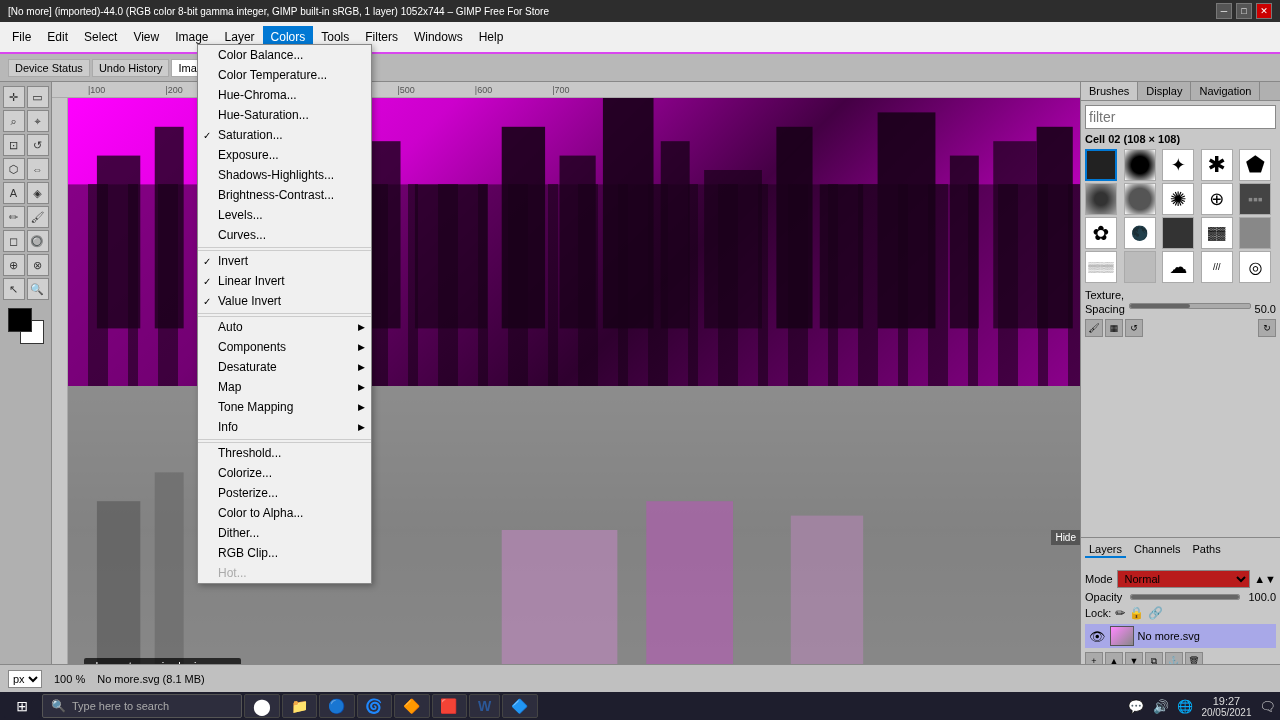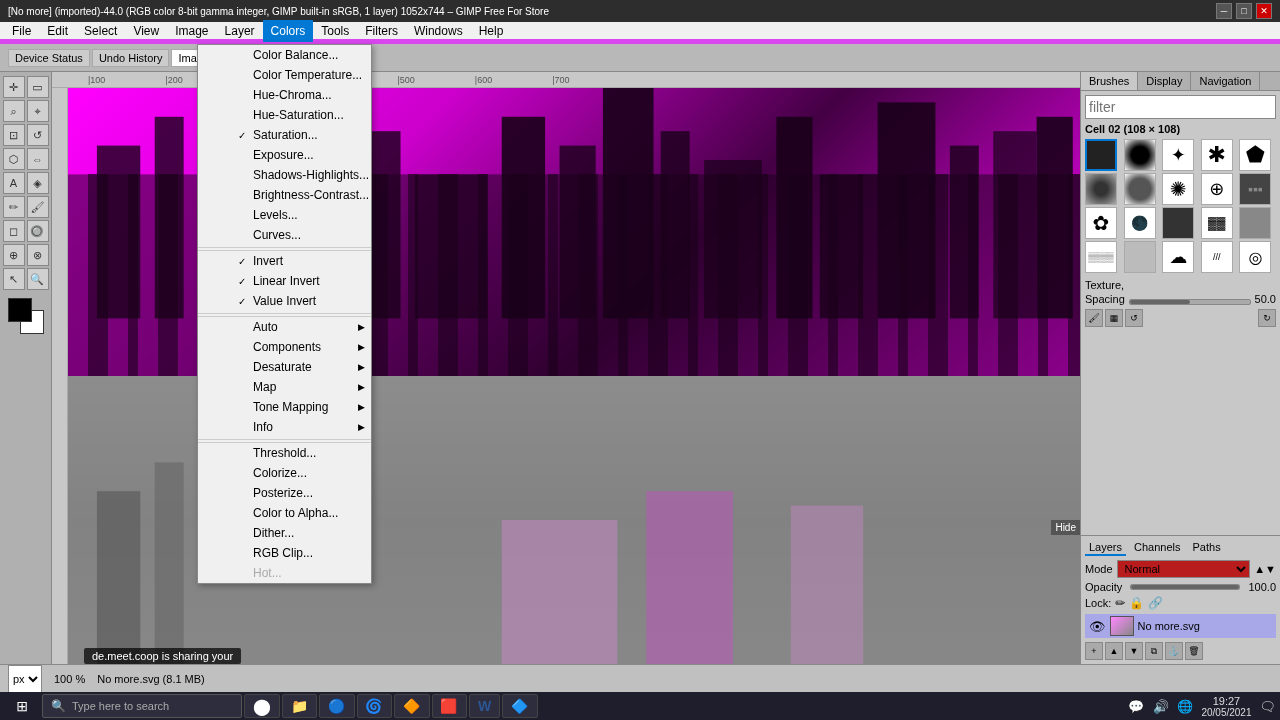--- a/index.html
+++ b/index.html
@@ -32,25 +32,25 @@
       border: 1px solid #777;
       color: #fff;
       font-size: 9px;
       display: flex; align-items: center; justify-content: center;
       cursor: pointer;
     }
 
     
     #menubar {
       background: #f0f0f0;
-      height: 22px;
+      height: 32px;
       display: flex;
       align-items: center;
       padding: 0 4px;
-      border-bottom: 5px solid #d946ef;
+      border-bottom: 2px solid #d946ef;
     }
     .menu-item {
       padding: 2px 8px;
       cursor: pointer;
       font-size: 12px;
       height: 22px;
       display: flex; align-items: center;
     }
     .menu-item.active { background: #0078d4; color: #fff; }
 
@@ -222,34 +222,34 @@
       display: flex; align-items: center; justify-content: center;
       font-size: 18px;
       overflow: hidden;
     }
     .brush-cell.selected { border: 2px solid #0078d4; }
     #texture-label {
       font-size: 11px;
       margin: 4px 0 2px 0;
     }
     #spacing-row {
-      display: flex; align-items: flex-end; gap: 4px;
+      display: flex; align-items: flex-start; gap: 4px;
       font-size: 11px; margin-bottom: 4px;
     }
     #spacing-val { font-size: 11px; }
 
     
     #layers-panel {
       border-top: 1px solid #888;
       background: #c8c8c8;
       padding: 4px;
       font-size: 11px;
     }
     #layers-tabs {
-      display: flex; gap: 4px; margin-bottom: 4px;
+      display: flex; gap: 4px; margin-bottom: 12px;
     }
     .layer-tab {
       font-size: 11px;
       cursor: pointer;
       padding: 1px 4px;
       border-bottom: 2px solid transparent;
     }
     .layer-tab.active { border-bottom-color: #0078d4; }
     #mode-row, #opacity-row, #lock-row {
       display: flex; align-items: center; gap: 4px; margin-bottom: 3px;
@@ -294,21 +294,20 @@
     }
     .menu-section { border-top: 1px solid #ccc; }
     .menu-section:first-child { border-top: none; }
     .drop-item {
       display: flex;
       align-items: center;
       padding: 3px 21px 3px 20px;
       cursor: pointer;
       position: relative;
       white-space: nowrap;
-      margin-left: 35px;
     }
     .drop-item.has-arrow::after {
       content: '▶';
       position: absolute;
       right: 6px;
       font-size: 9px;
     }
     .drop-item .check {
       position: absolute;
       left: 5px;
@@ -761,21 +760,21 @@
     <div class="drop-item">
       <span class="check"> </span>RGB Clip...
     </div>
     <div class="drop-item" style="color:#aaa;">
       <span class="check"> </span>Hot...
     </div>
   </div>
 </div>
 
 <div id="statusbar">
-  <select style="font-size:11px;border:1px solid #888;background:#fff;height:28px;">
+  <select style="font-size:11px;border:1px solid #888;background:#fff;height:18px;">
     <option>px</option>
   </select>
   <span>100 %</span>
   <span>No more.svg (8.1 MB)</span>
 </div>
 
 <div id="taskbar">
   <div class="taskbar-btn" id="start-btn">
     <span>⊞</span>
   </div>

